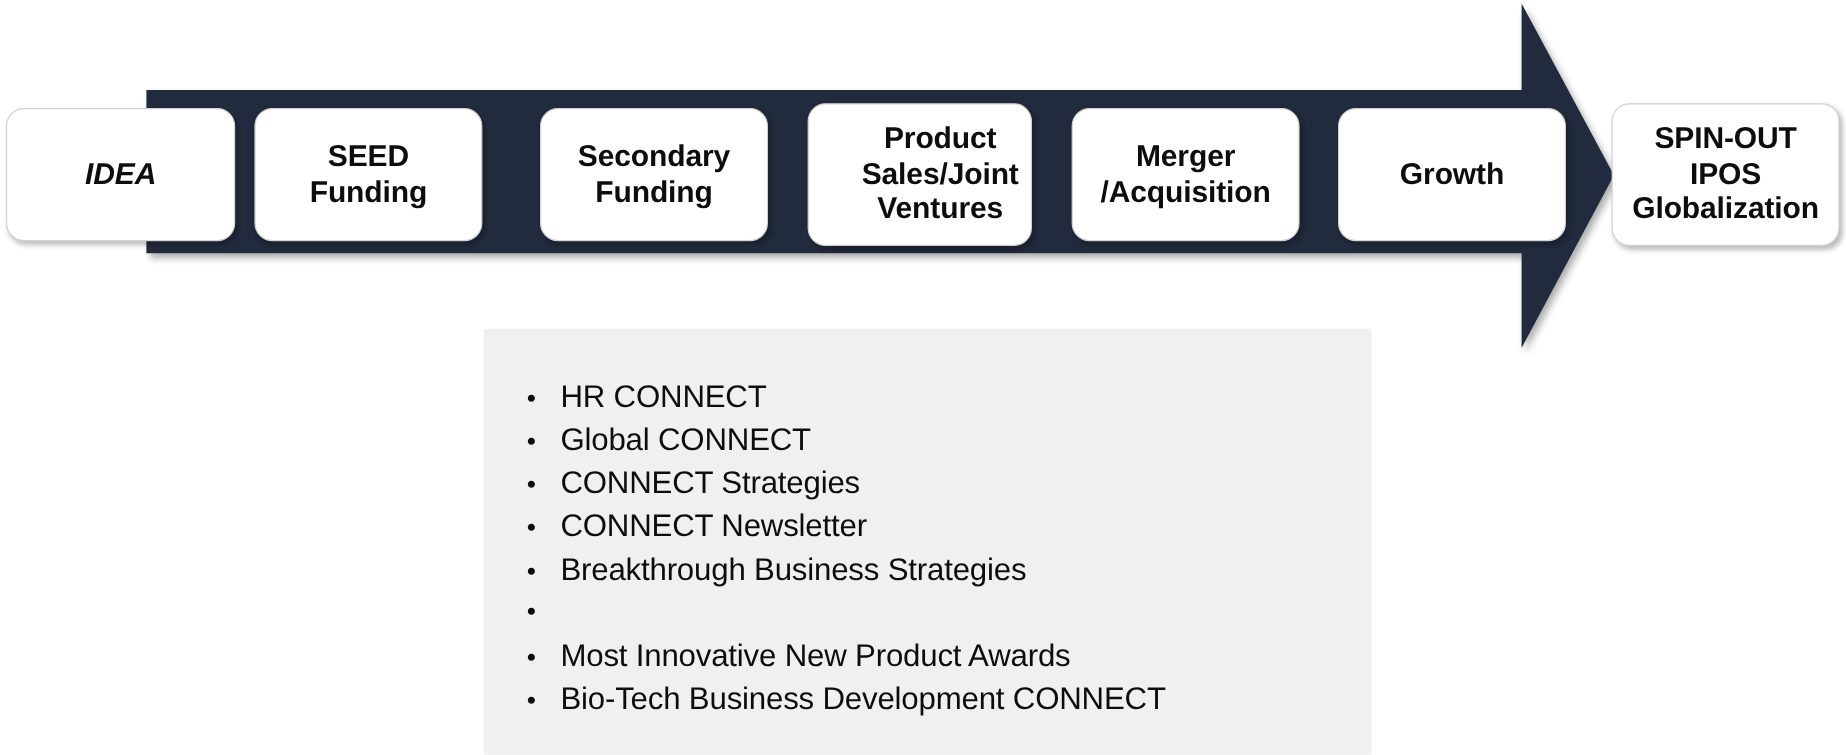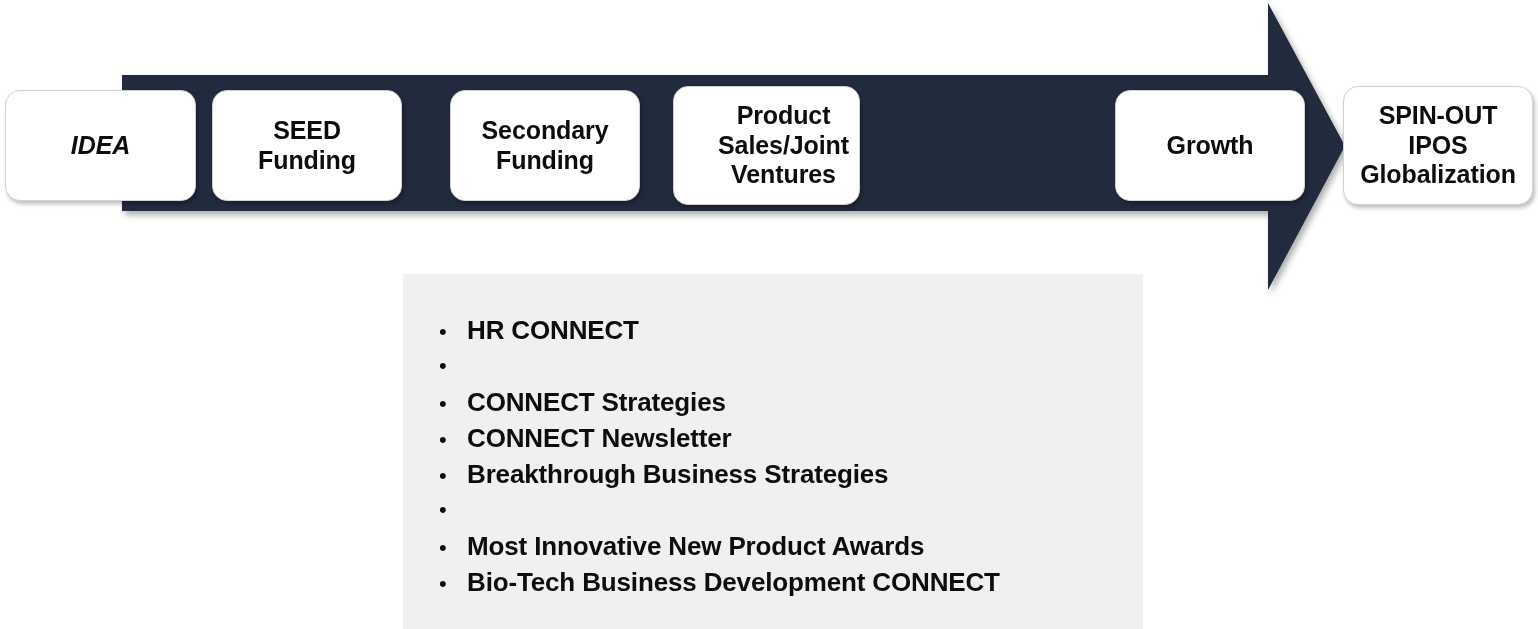--- a/index.html
+++ b/index.html
@@ -91,21 +91,21 @@
   .bullet-dot {
     flex: 0 0 auto;
     width: 28px;
     font-size: 22px;
     line-height: 36px;
     color: #0d0d0d;
     text-align: left;
   }
   .bullet-text {
     font-size: 26px;
-    font-weight: bold;
+    font-weight: normal;
     line-height: 36px;
     letter-spacing: -0.15px;
     white-space: nowrap;
   }
 </style>
 </head>
 <body>
 
 <div id="canvas">
 
@@ -135,20 +135,24 @@
       <span class="stage-label">Secondary
 Funding</span>
     </div>
 
     <div class="stage-box" style="left:673px; top:86px; width:187px; height:119px;padding-left:34px;">
       <span class="stage-label">Product
 Sales/Joint
 Ventures</span>
     </div>
 
+    <div class="stage-box" style="left:893px; top:90px; width:190px; height:111px;">
+      <span class="stage-label">Merger
+/Acquisition</span>
+    </div>
 
     <div class="stage-box" style="left:1115px; top:90px; width:190px; height:111px;">
       <span class="stage-label">Growth</span>
     </div>
 
     <div class="stage-box" style="left:1343px; top:86px; width:190px; height:119px;">
       <span class="stage-label">SPIN-OUT
 IPOS
 Globalization</span>
     </div>
@@ -156,20 +160,21 @@
   </div>
 
   <div class="panel" style="left:403px; top:274px; width:740px; height:355px;">
     <ul class="bullet-list">
       <li class="bullet-item">
         <span class="bullet-dot">•</span>
         <span class="bullet-text">HR CONNECT</span>
       </li>
       <li class="bullet-item">
         <span class="bullet-dot">•</span>
+        <span class="bullet-text">Global CONNECT</span>
       </li>
       <li class="bullet-item">
         <span class="bullet-dot">•</span>
         <span class="bullet-text">CONNECT Strategies</span>
       </li>
       <li class="bullet-item">
         <span class="bullet-dot">•</span>
         <span class="bullet-text">CONNECT Newsletter</span>
       </li>
       <li class="bullet-item">

